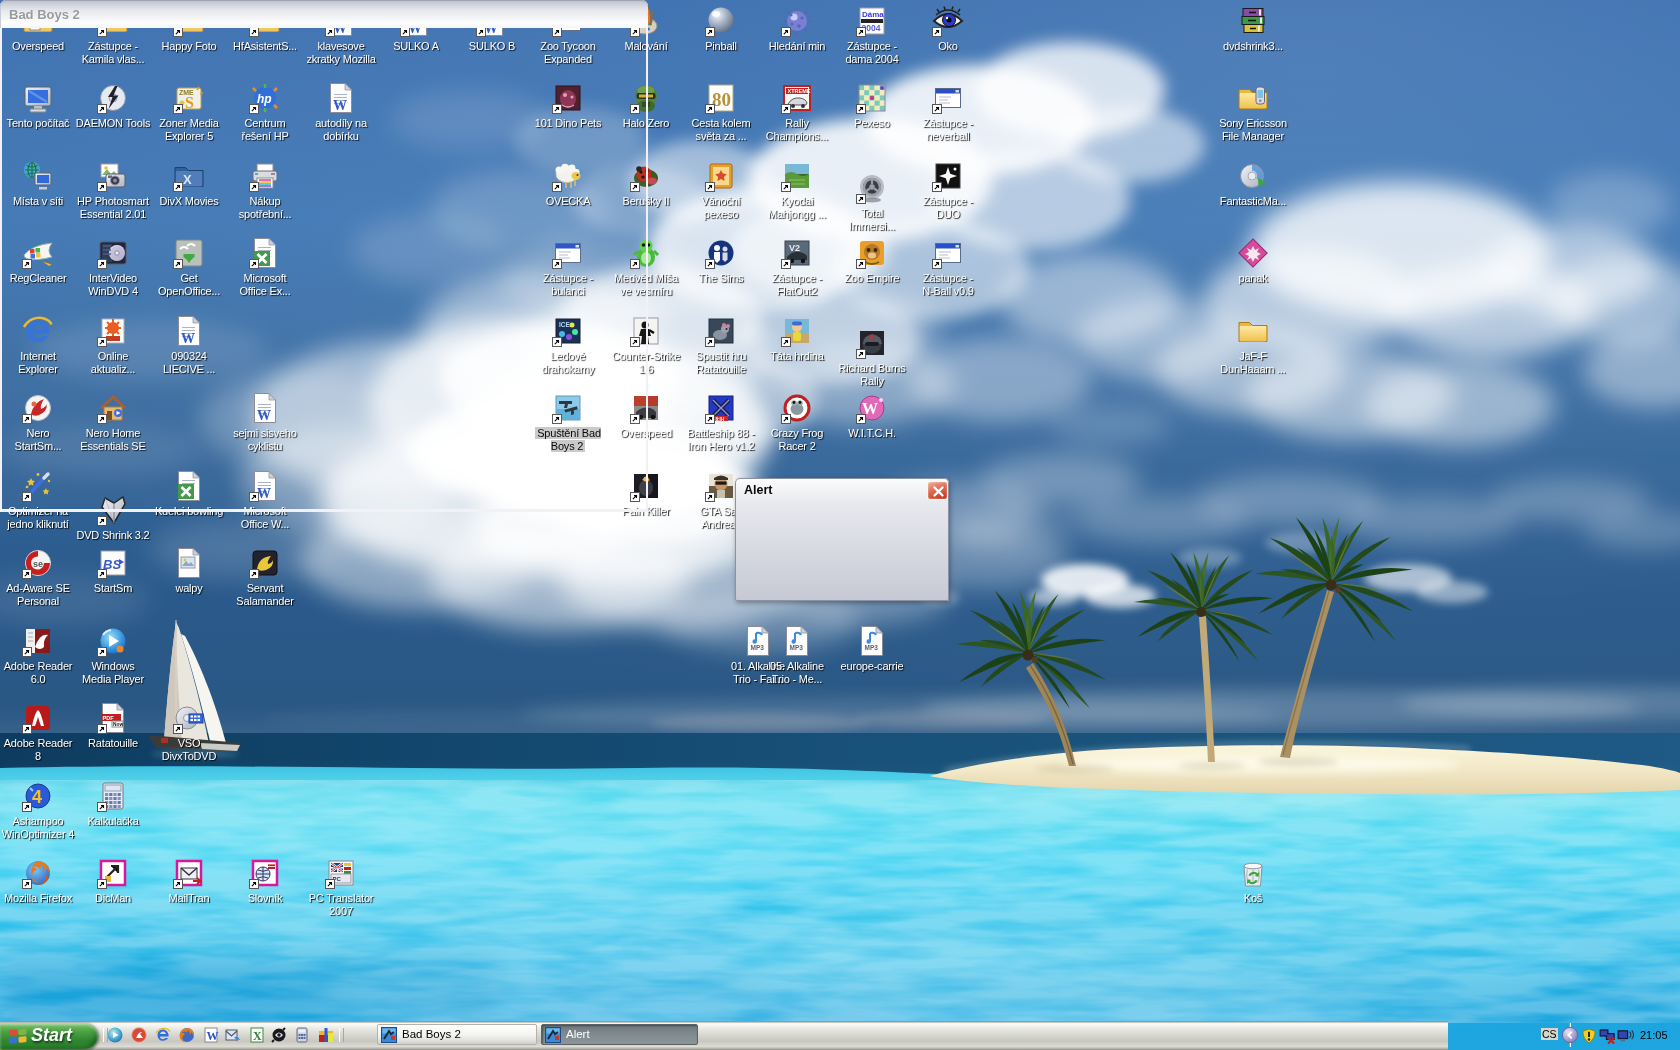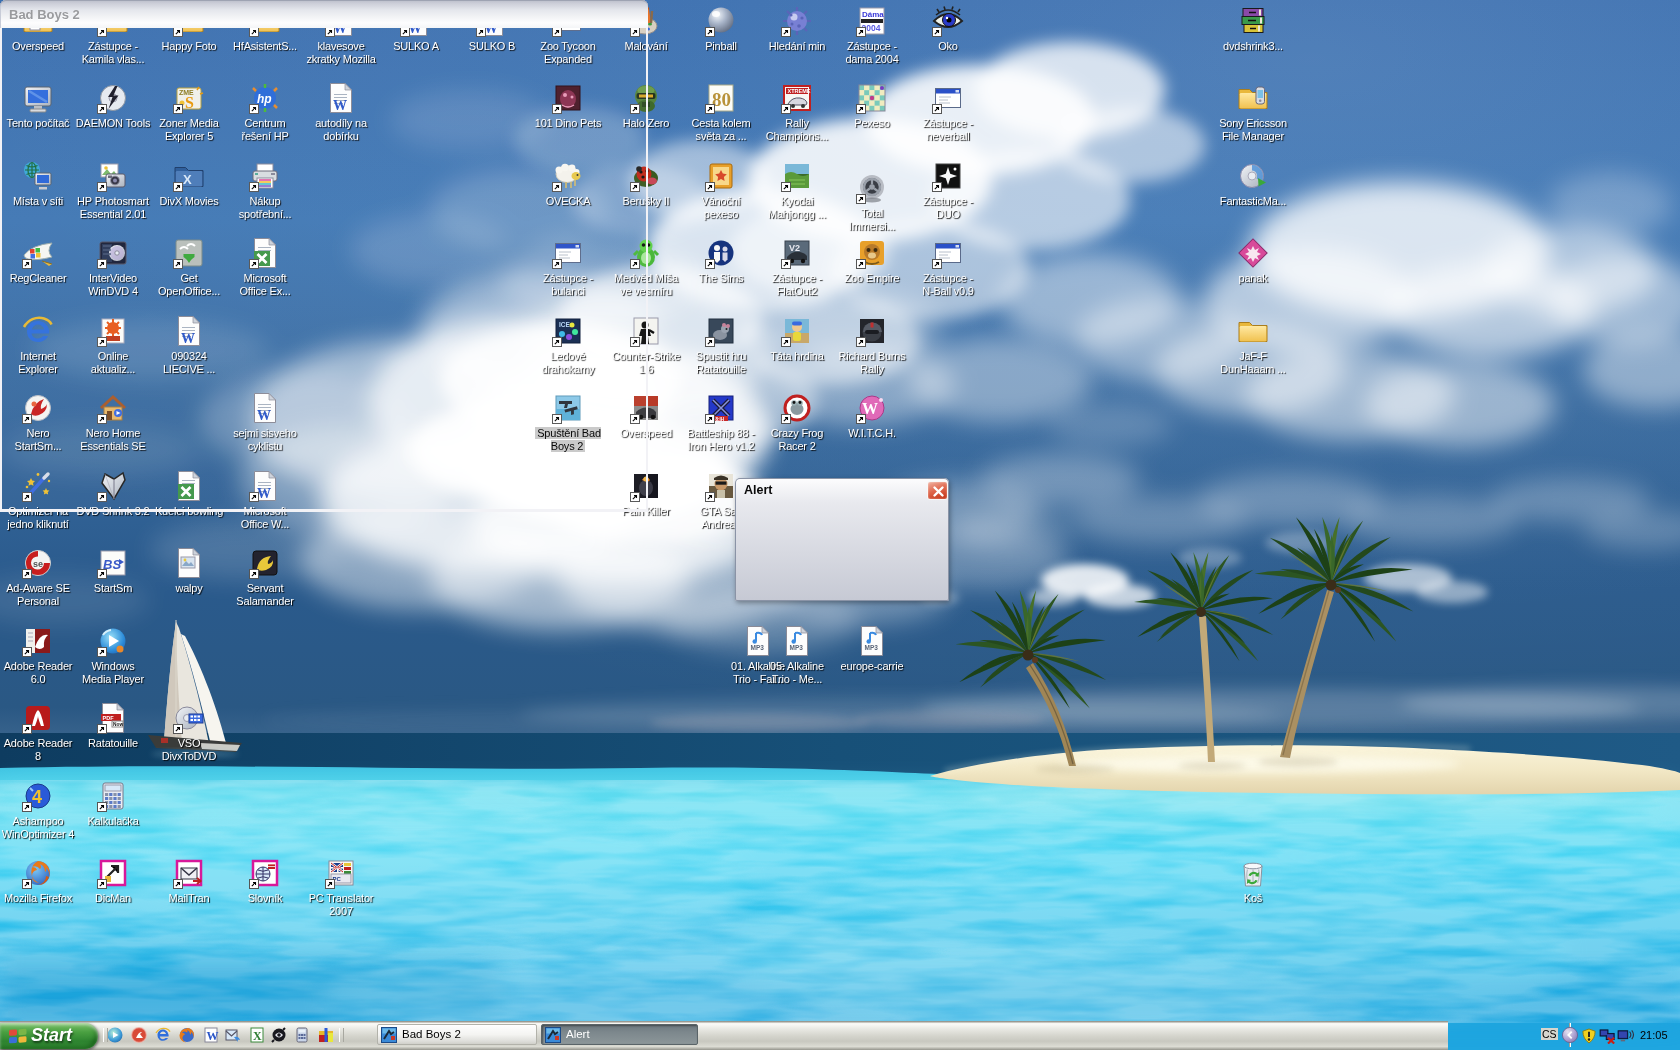--- a/index.html
+++ b/index.html
@@ -1157,21 +1157,21 @@
         <rect x="11" y="6.5" width="10" height="4" rx="2" fill="#3a6ae0"></rect>
         <rect x="12" y="17" width="8" height="9" rx="2" fill="#e8d83a"></rect>
       </svg>
       <svg class="sc" width="10" height="10" viewBox="0 0 10 10">
         <rect x="0.5" y="0.5" width="9" height="9" fill="#fff" stroke="#555"></rect>
         <path d="M2.8 7.2 L6.2 3.8 M4 3.6 h2.5 v2.5" stroke="#000" stroke-width="1.1" fill="none"></path>
       </svg>
     </div>
     <div class="cap"><span>Táta hrdina</span></div>
   </div>
-<div class="cell" style="left:834px;top:315px">
+<div class="cell" style="left:834px;top:327px">
     <div class="ic">
       <svg width="32" height="32" viewBox="0 0 32 32">
         <rect x="4" y="4" width="24" height="24" fill="#23252b"></rect>
         <circle cx="16" cy="17" r="9.5" fill="#3a3e46"></circle>
         <path d="M7 17 a9.5 9.5 0 0 1 19 0 z" fill="#555a64"></path>
         <rect x="9" y="15" width="14" height="4" rx="2" fill="#1a1c22"></rect>
         <path d="M16 7.5 v5" stroke="#c03030" stroke-width="3"></path>
       </svg>
       <svg class="sc" width="10" height="10" viewBox="0 0 10 10">
         <rect x="0.5" y="0.5" width="9" height="9" fill="#fff" stroke="#555"></rect>
@@ -1325,21 +1325,21 @@
           <circle cx="5" cy="17" r="1.3"></circle>
         </g>
       </svg>
       <svg class="sc" width="10" height="10" viewBox="0 0 10 10">
         <rect x="0.5" y="0.5" width="9" height="9" fill="#fff" stroke="#555"></rect>
         <path d="M2.8 7.2 L6.2 3.8 M4 3.6 h2.5 v2.5" stroke="#000" stroke-width="1.1" fill="none"></path>
       </svg>
     </div>
     <div class="cap"><span>Optimizer na<br>jedno kliknutí</span></div>
   </div>
-<div class="cell" style="left:75px;top:470px">
+<div class="cell" style="left:75px;top:494px">
     <div class="ic">
       <svg width="32" height="32" viewBox="0 0 32 32">
         <path d="M8 4 L17 9 L26 3 L28 10 L17 29 L5 13 Z" fill="url(#gsil)" stroke="#222" stroke-width="1.5"></path>
         <path d="M17 9 L17 29" stroke="#778" stroke-width="1"></path>
         <path d="M8 4 L17 29" stroke="#99a" stroke-width=".8" opacity=".6"></path>
       </svg>
       <svg class="sc" width="10" height="10" viewBox="0 0 10 10">
         <rect x="0.5" y="0.5" width="9" height="9" fill="#fff" stroke="#555"></rect>
         <path d="M2.8 7.2 L6.2 3.8 M4 3.6 h2.5 v2.5" stroke="#000" stroke-width="1.1" fill="none"></path>
       </svg>

